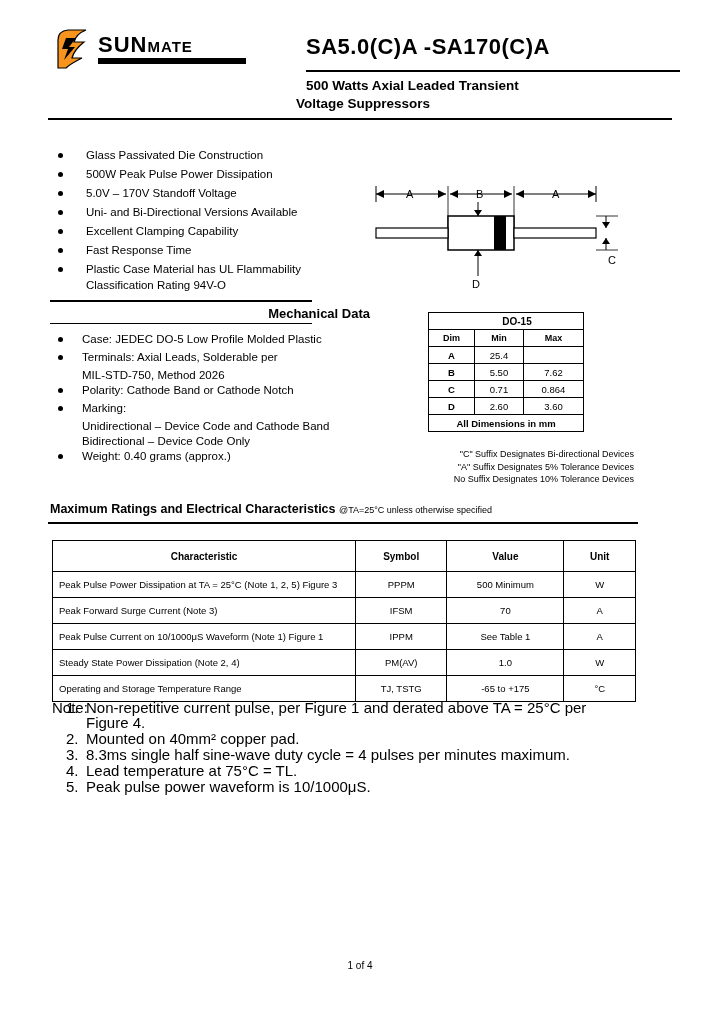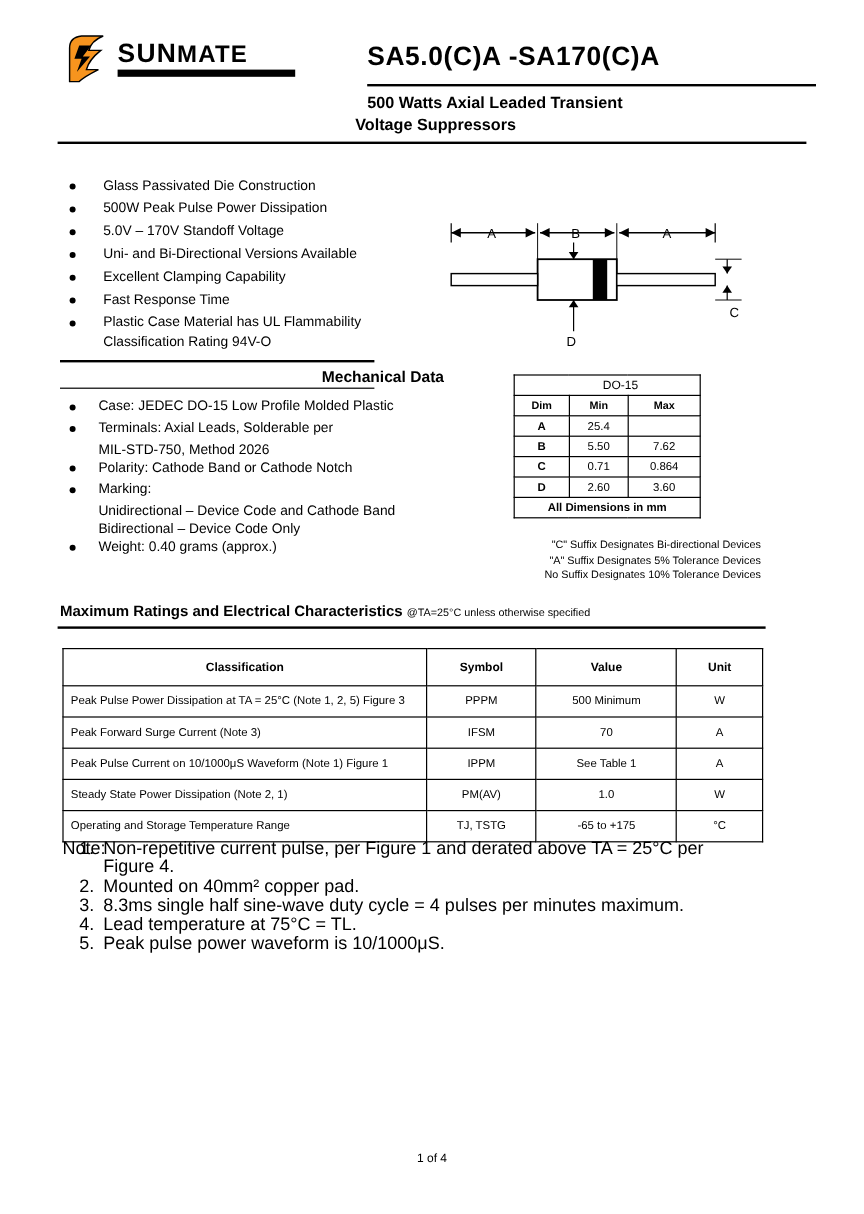--- a/index.html
+++ b/index.html
@@ -47,21 +47,21 @@
   .logo-text {
     position: absolute;
     left: 50px;
     top: 4px;
     font-size: 22px;
     font-weight: bold;
     letter-spacing: 1px;
     font-family: "Liberation Sans", sans-serif;
   }
   .logo-text .sm {
-    font-size: 20px;
+    font-size: 15px;
   }
   .logo-bar {
     position: absolute;
     left: 50px;
     top: 30px;
     width: 148px;
     height: 6px;
     background: #000;
   }
 
@@ -198,21 +198,21 @@
     font-size: 9.5px;
   }
   .dimtable td, .dimtable th {
     border: 1px solid #000;
     text-align: center;
     padding: 1.5px 2px;
     font-weight: normal;
     height: 13px;
   }
   .dimtable .hdr {
-    font-weight: normal;
+    font-weight: bold;
     font-size: 10px;
     padding-left: 24px;
   }
   .dimtable .sub {
     font-weight: bold;
     font-size: 9px;
     margin-top: 48px;
   }
   .dimtable .dimcol {
     font-weight: bold;
@@ -407,21 +407,21 @@
       <polygon points="110,78 106,84 114,84" fill="#000"></polygon>
       <text x="104" y="116" font-family="Liberation Sans, sans-serif" font-size="11" fill="#000">D</text>
     </svg>
   </div>
 
   <div class="mech">
     <div class="mech-rule-top"></div>
     <div class="mech-title">Mechanical Data</div>
     <div class="mech-rule-bot"></div>
 
-    <div class="mech-row"><span class="bullet"></span><span>Case: JEDEC DO-15 Low Profile Molded Plastic</span></div>
+    <div class="mech-row"><span class="bullet"></span><span>Case: JEDEC DO-5 Low Profile Molded Plastic</span></div>
     <div class="mech-row"><span class="bullet"></span><span>Terminals: Axial Leads, Solderable per</span></div>
     <div class="mech-sub">MIL-STD-750, Method 2026</div>
     <div class="mech-row"><span class="bullet"></span><span>Polarity: Cathode Band or Cathode Notch</span></div>
     <div class="mech-row"><span class="bullet"></span><span>Marking:</span></div>
     <div class="mech-sub">Unidirectional – Device Code and Cathode Band</div>
     <div class="mech-sub">Bidirectional – Device Code Only</div>
     <div class="mech-row"><span class="bullet"></span><span>Weight: 0.40 grams (approx.)</span></div>
   </div>
 
   <table class="dimtable">
@@ -468,21 +468,21 @@
 
   <div class="ratings-head">
     <span>Maximum Ratings and Electrical Characteristics</span>
     <span class="cond">@TA=25°C unless otherwise specified</span>
   </div>
   <div class="hr-ratings"></div>
 
   <table class="ratings">
     <thead>
       <tr>
-        <th>Classification</th>
+        <th>Characteristic</th>
         <th>Symbol</th>
         <th>Value</th>
         <th>Unit</th>
       </tr>
     </thead>
     <tbody>
       <tr>
         <td class="c1">Peak Pulse Power Dissipation at TA = 25°C (Note 1, 2, 5) Figure 3</td>
         <td class="c2">PPPM</td>
         <td class="c3">500 Minimum</td>
@@ -494,21 +494,21 @@
         <td class="c3">70</td>
         <td class="c4">A</td>
       </tr>
       <tr>
         <td class="c1">Peak Pulse Current on 10/1000μS Waveform (Note 1) Figure 1</td>
         <td class="c2">IPPM</td>
         <td class="c3">See Table 1</td>
         <td class="c4">A</td>
       </tr>
       <tr>
-        <td class="c1">Steady State Power Dissipation (Note 2, 1)</td>
+        <td class="c1">Steady State Power Dissipation (Note 2, 4)</td>
         <td class="c2">PM(AV)</td>
         <td class="c3">1.0</td>
         <td class="c4">W</td>
       </tr>
       <tr>
         <td class="c1">Operating and Storage Temperature Range</td>
         <td class="c2">TJ, TSTG</td>
         <td class="c3">-65 to +175</td>
         <td class="c4">°C</td>
       </tr>

